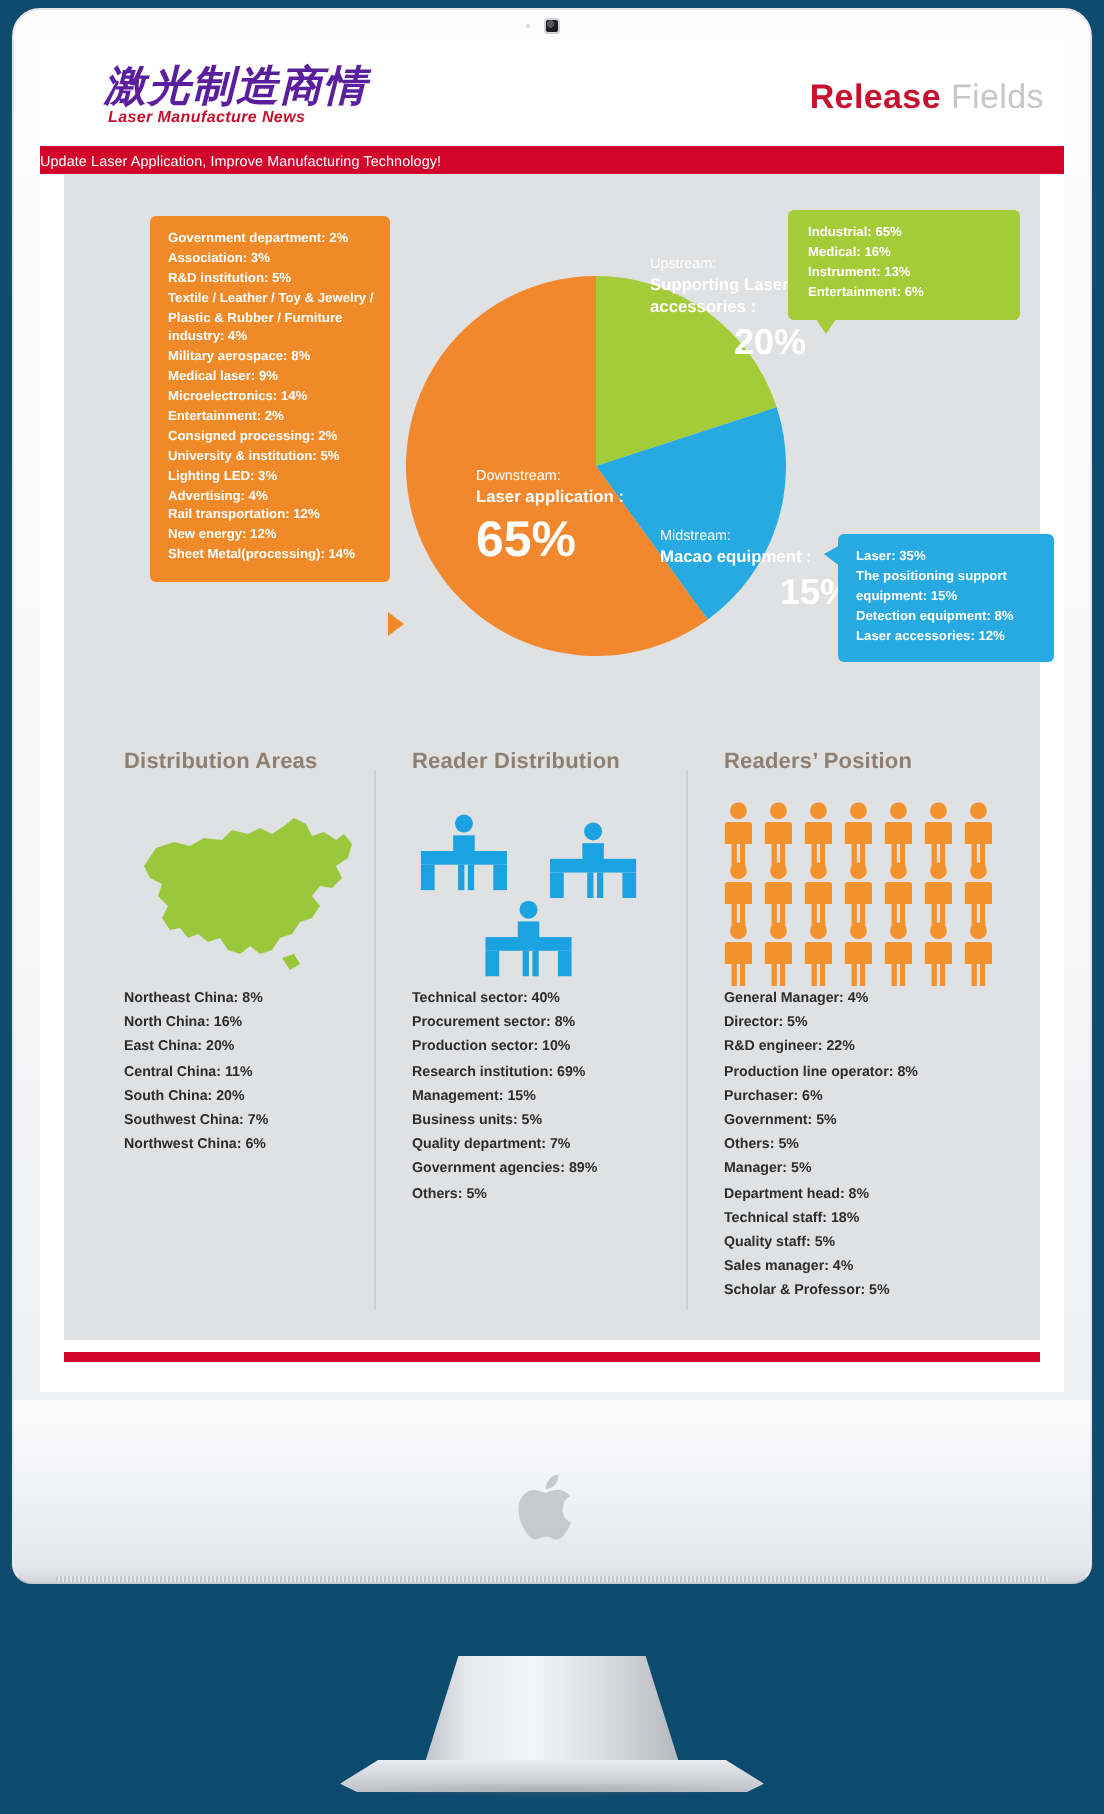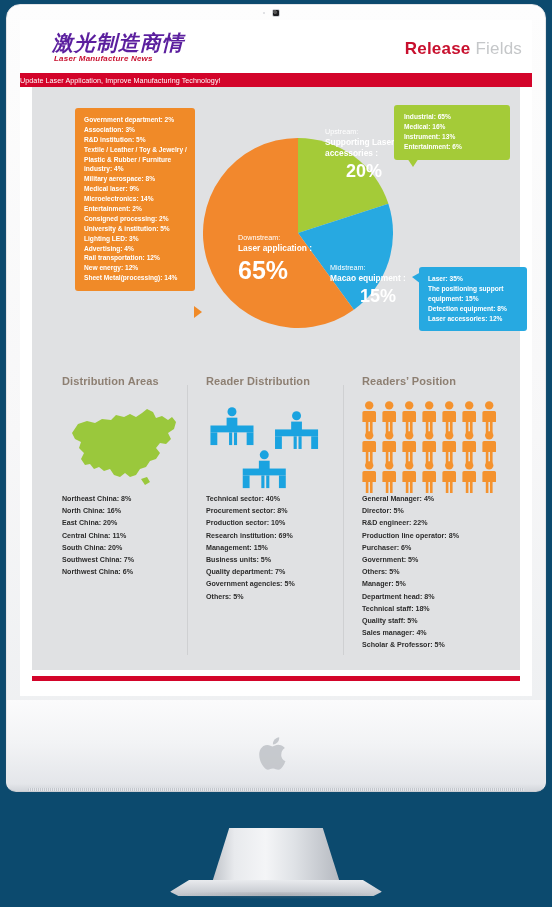--- a/index.html
+++ b/index.html
@@ -110,21 +110,21 @@
   .pie-wrap svg { display: block; }
 
   .pie-label { position: absolute; color: #fff; }
   .lbl-down { left: 35px; top: 128px; width: 92px; text-align: left; }
   .lbl-up   { left: 122px; top: 22px; width: 78px; text-align: left; }
   .lbl-mid  { left: 127px; top: 158px; width: 96px; text-align: left; }
   .lab-sm  { font-size: 7.2px; font-weight: 400; line-height: 1.42; }
   .lab-md  { font-size: 8.4px; font-weight: 700; line-height: 1.28; }
   .lab-big { font-size: 25px; font-weight: 700; line-height: 1.1; margin-top: 3px; }
   .lab-big.sm2 { font-size: 18px; }
-  .lbl-up .lab-big, .lbl-mid .lab-big { text-align: center; }
+  .lbl-up .lab-big, .lbl-mid .lab-big { text-align: right; }
 
   
   .callout { position: absolute; color: #fff; border-radius: 3px; }
   .callout ul { list-style: none; }
   .callout li { line-height: 1.5; }
 
   .callout-orange {
     left: 43px; top: 21px; width: 120px; padding: 7px 8px 8px 9px;
     background: #f08a28; font-size: 6.6px; font-weight: 700;
   }
@@ -337,21 +337,21 @@
             </svg>
           </div>
           <ul class="panel-list">
             <li>Technical sector: 40%</li>
             <li>Procurement sector: 8%</li>
             <li>Production sector: 10%</li>
             <li>Research institution: 69%</li>
             <li>Management: 15%</li>
             <li>Business units: 5%</li>
             <li>Quality department: 7%</li>
-            <li>Government agencies: 5%</li>
+            <li>Government agencies: 89%</li>
             <li>Others: 5%</li>
           </ul>
           <div class="vline"></div>
         </div>
 
         <div class="panel panel-3">
           <div class="panel-title">Readers’ Position</div>
           <div class="panel-art">
             <svg class="ppl-grid" width="148" height="92" viewBox="0 0 148 92">
               <defs>

